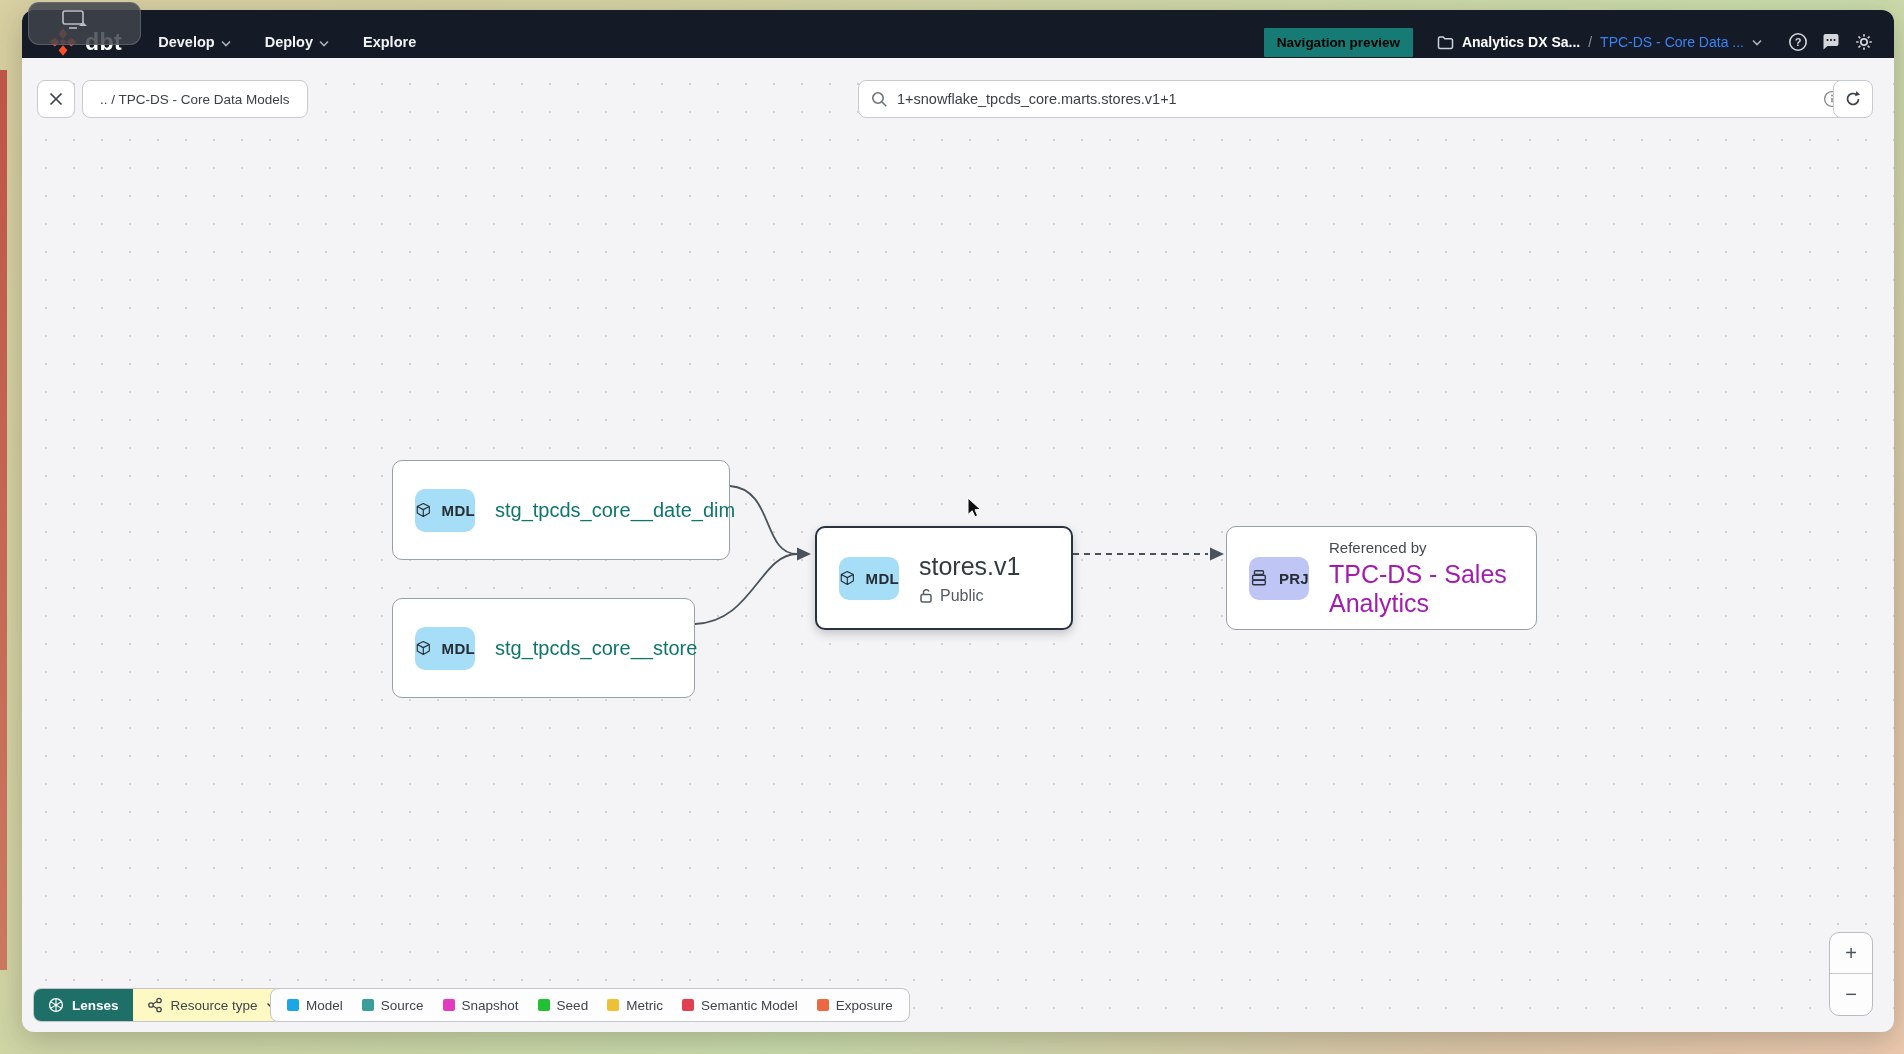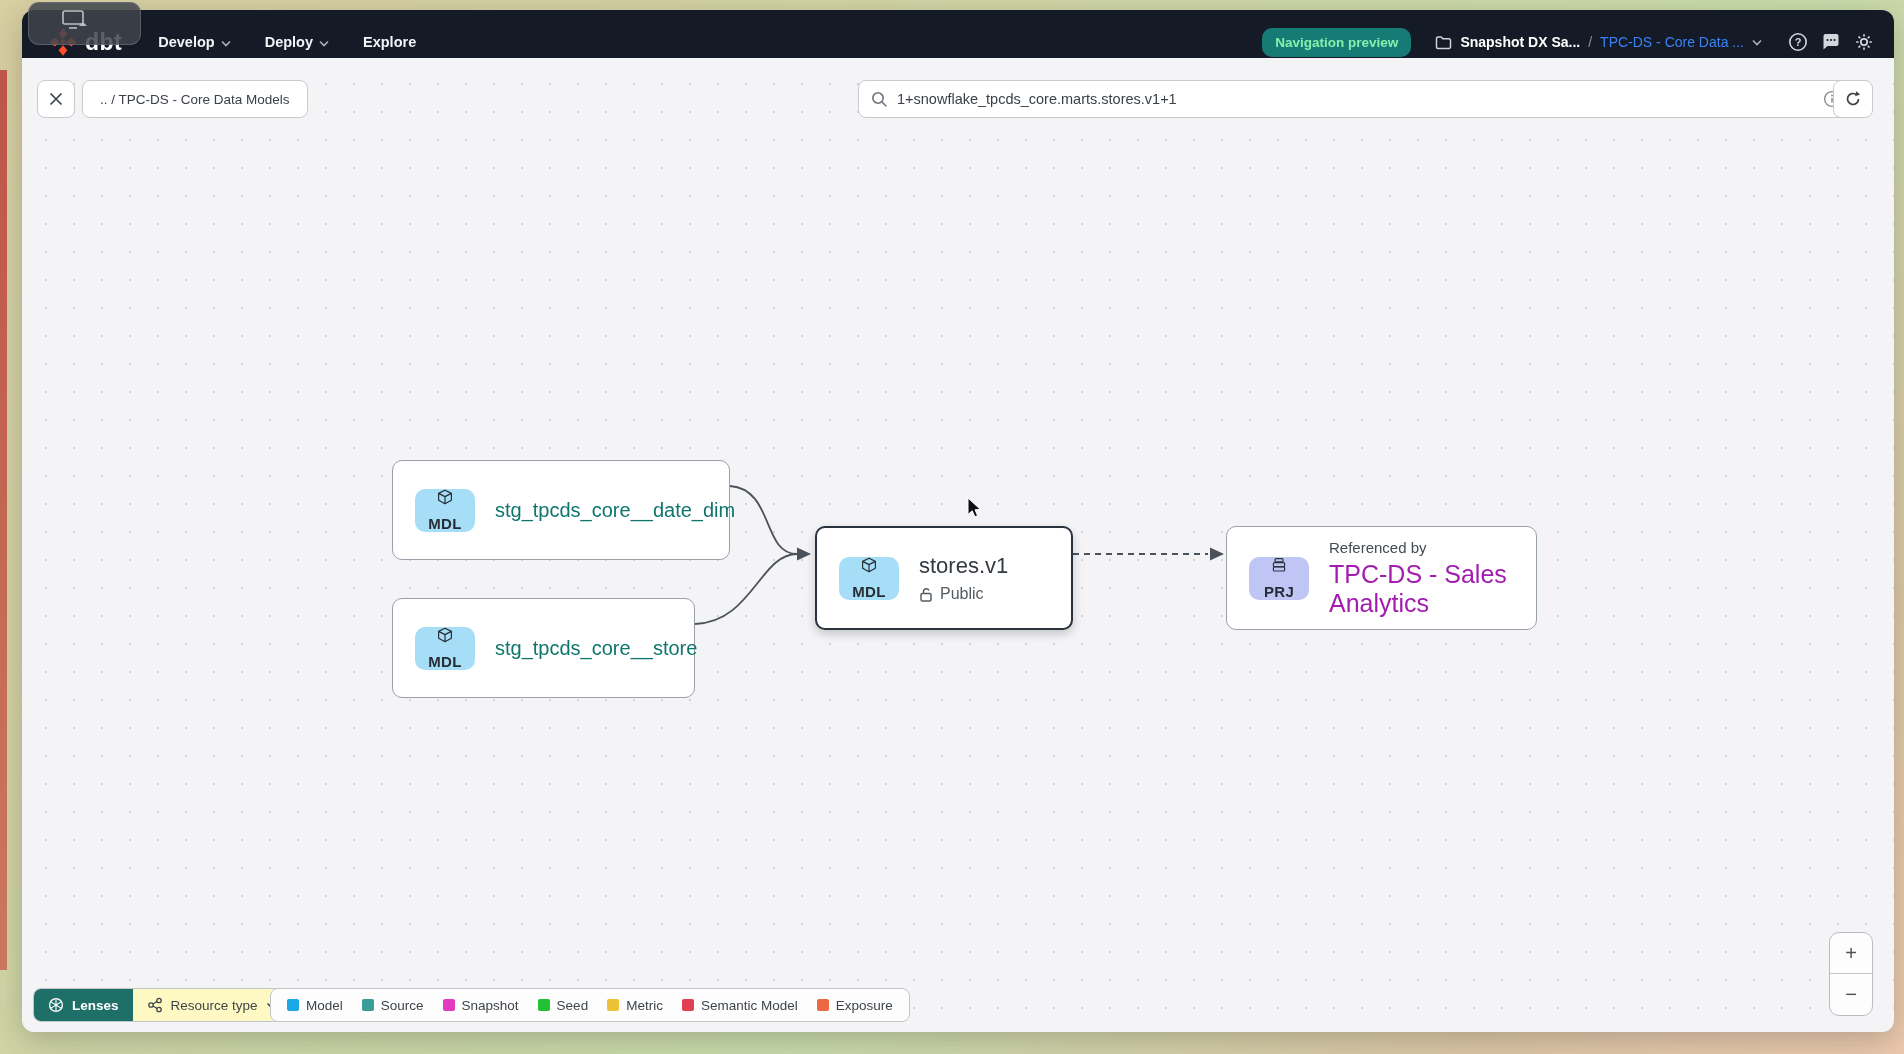--- a/index.html
+++ b/index.html
@@ -20,22 +20,22 @@
   }
 
   
   .navbar { height:48px; background:#141b27; display:flex; align-items:center; padding:16px 20px 0 26px; }
   .logo { display:flex; align-items:center; gap:7px; margin-right:36px; }
   .logo-text { color:#fff; font-size:23px; font-weight:700; letter-spacing:.5px; }
   .nav-item { display:flex; align-items:center; gap:6px; color:#f2f4f6; font-size:14.5px; font-weight:700;
     margin-right:34px; cursor:pointer; }
   .nav-item svg { margin-top:2px; }
   .nav-right { margin-left:auto; display:flex; align-items:center; gap:14px; }
-  .preview-badge { background:#177b75; color:#86efac; font-size:13.5px; font-weight:700;
-    padding:7px 13px; border-radius:10px; }
+  .preview-badge { background:#177b75; color:#000000; font-size:13.5px; font-weight:700;
+    padding:7px 13px; border-radius:1px; }
   .crumb { display:flex; align-items:center; gap:8px; margin-left:10px; }
   .crumb-project { color:#fff; font-size:14px; font-weight:700; }
   .crumb-sep { color:#8a919b; font-size:14px; }
   .crumb-page { color:#3b82f6; font-size:14px; }
   .nav-icons { display:flex; align-items:center; gap:13px; margin-left:12px; }
   .nav-icons .icon { display:flex; align-items:center; justify-content:center; cursor:pointer; }
 
   
   .rec-overlay { position:absolute; left:28px; top:2px; width:113px; height:43px;
     background:rgba(64,68,76,.85); border-radius:11px; z-index:5; border:1px solid rgba(120,124,132,.5); }
@@ -54,25 +54,25 @@
     border:1px solid #c7cacf; border-radius:8px; display:flex; align-items:center; padding:0 12px; gap:9px;margin-left:36px; }
   .searchbar input { flex:1; border:none; outline:none; font-size:14.5px; color:#3b4149;
     font-family:"Liberation Sans", sans-serif; background:transparent; }
   .refresh-btn { right:21px; top:22px; width:40px; height:38px; }
 
   
   .node { position:absolute; background:#fff; border:1.5px solid #98a0a8; border-radius:10px;
     display:flex; align-items:center; gap:20px; padding:0 22px; cursor:pointer; }
   .node.selected { border:2.5px solid #2a323d; box-shadow:0 4px 10px rgba(30,35,45,.22); }
   .node-badge { min-width:60px; width:60px; height:43px; border-radius:10px; background:#a7def7;
-    display:flex; flex-direction:column; align-items:center; justify-content:center; gap:10px; }
+    display:flex; flex-direction:row; align-items:center; justify-content:center; gap:10px; }
   .node-badge.prj { background:#bfc6f5; }
   .node-badge .badge-label { font-size:15px; font-weight:700; color:#262d35; letter-spacing:.3px; }
   .node-label { font-size:20px; color:#0f766e; white-space:nowrap; }
-  .node-title { font-size:22px; color:#333a42; font-weight:500; }
+  .node-title { font-size:25px; color:#333a42; font-weight:500; }
   .access-row { display:flex; align-items:center; gap:7px; margin-top:6px; }
   .access-label { font-size:16px; color:#555c64; }
   .kicker { font-size:15px; color:#434a52; margin-bottom:4px; }
   .prj-label { font-size:25px; color:#a21caf; font-weight:500; }
 
   .edges { position:absolute; left:0; top:0; pointer-events:none; }
 
   .cursor { position:absolute; left:943px; top:487px; z-index:9; pointer-events:none; }
 
   
@@ -125,21 +125,21 @@
     <div class="nav-item">
       <span>Explore</span>
     </div>
 
     <div class="nav-right">
       <span class="preview-badge">Navigation preview</span>
       <div class="crumb">
         <svg width="17" height="15" viewBox="0 0 17 15">
           <path d="M1.5 3.5 a1.5 1.5 0 0 1 1.5 -1.5 h3.2 l1.6 1.8 h6.2 a1.5 1.5 0 0 1 1.5 1.5 v6.7 a1.5 1.5 0 0 1 -1.5 1.5 h-11 a1.5 1.5 0 0 1 -1.5 -1.5 Z" fill="none" stroke="#cfd3d9" stroke-width="1.5"></path>
         </svg>
-        <span class="crumb-project">Snapshot DX Sa...</span>
+        <span class="crumb-project">Analytics DX Sa...</span>
         <span class="crumb-sep">/</span>
         <span class="crumb-page">TPC-DS - Core Data ...</span>
         <svg width="10" height="7" viewBox="0 0 10 7">
             <polyline points="1,1.5 5,5.5 9,1.5" fill="none" stroke="#aab0b8" stroke-width="1.6"></polyline>
           </svg>
       </div>
       <div class="nav-icons">
         <span class="icon">
           <svg width="20" height="20" viewBox="0 0 20 20">
               <circle cx="10" cy="10" r="8.2" fill="none" stroke="#d3d7dc" stroke-width="1.6"></circle>

